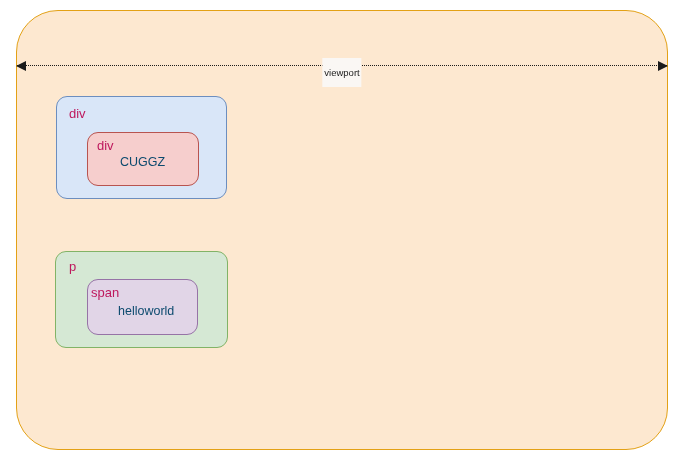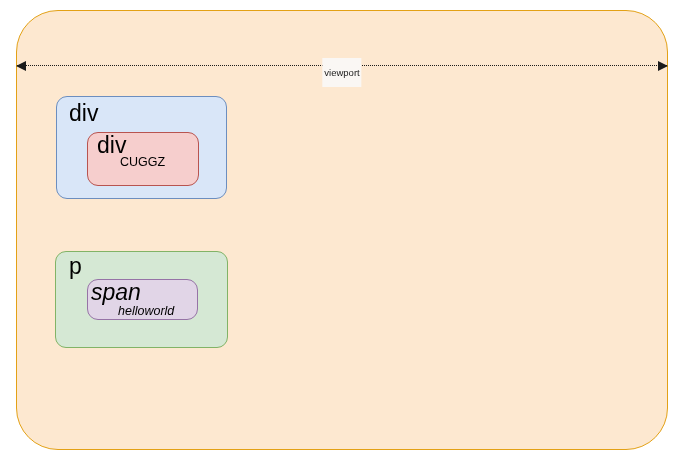--- a/index.html
+++ b/index.html
@@ -80,30 +80,30 @@
   }
 
   
   .el-box {
     position: absolute;
     box-sizing: border-box;
     border-radius: 11px;
   }
   .el-tag {
     position: absolute;
-    font-size: 23px;
+    font-size: 13px;
     line-height: 19px;
-    color: #000000;
+    color: #be185d;
     white-space: nowrap;
   }
   .el-text {
     position: absolute;
     font-size: 12.5px;
     line-height: 15px;
-    color: #000000;
+    color: #0c4a6e;
     white-space: nowrap;
   }
 
   
   .box-div-outer {
     left: 56px;
     top: 96px;
     width: 171px;
     height: 103px;
     background: #d9e6f8;
@@ -132,24 +132,23 @@
     background: #d5e8d4;
     border: 1.4px solid #82b366;
   }
   .tag-p { left: 13px; top: 5px; }
 
   
   .box-span {
     left: 86px;
     top: 278px;
     width: 111px;
-    height: 41px;
+    height: 56px;
     background: #e1d5e7;
     border: 1.4px solid #9673a6;
-    font-style: italic;
   }
   .tag-span { left: 3px; top: 3px; }
   .text-helloworld { left: 30px; top: 24px; }
 </style>
 </head>
 <body>
 
 <div id="stage">
 
   <div class="viewport-box"></div>

